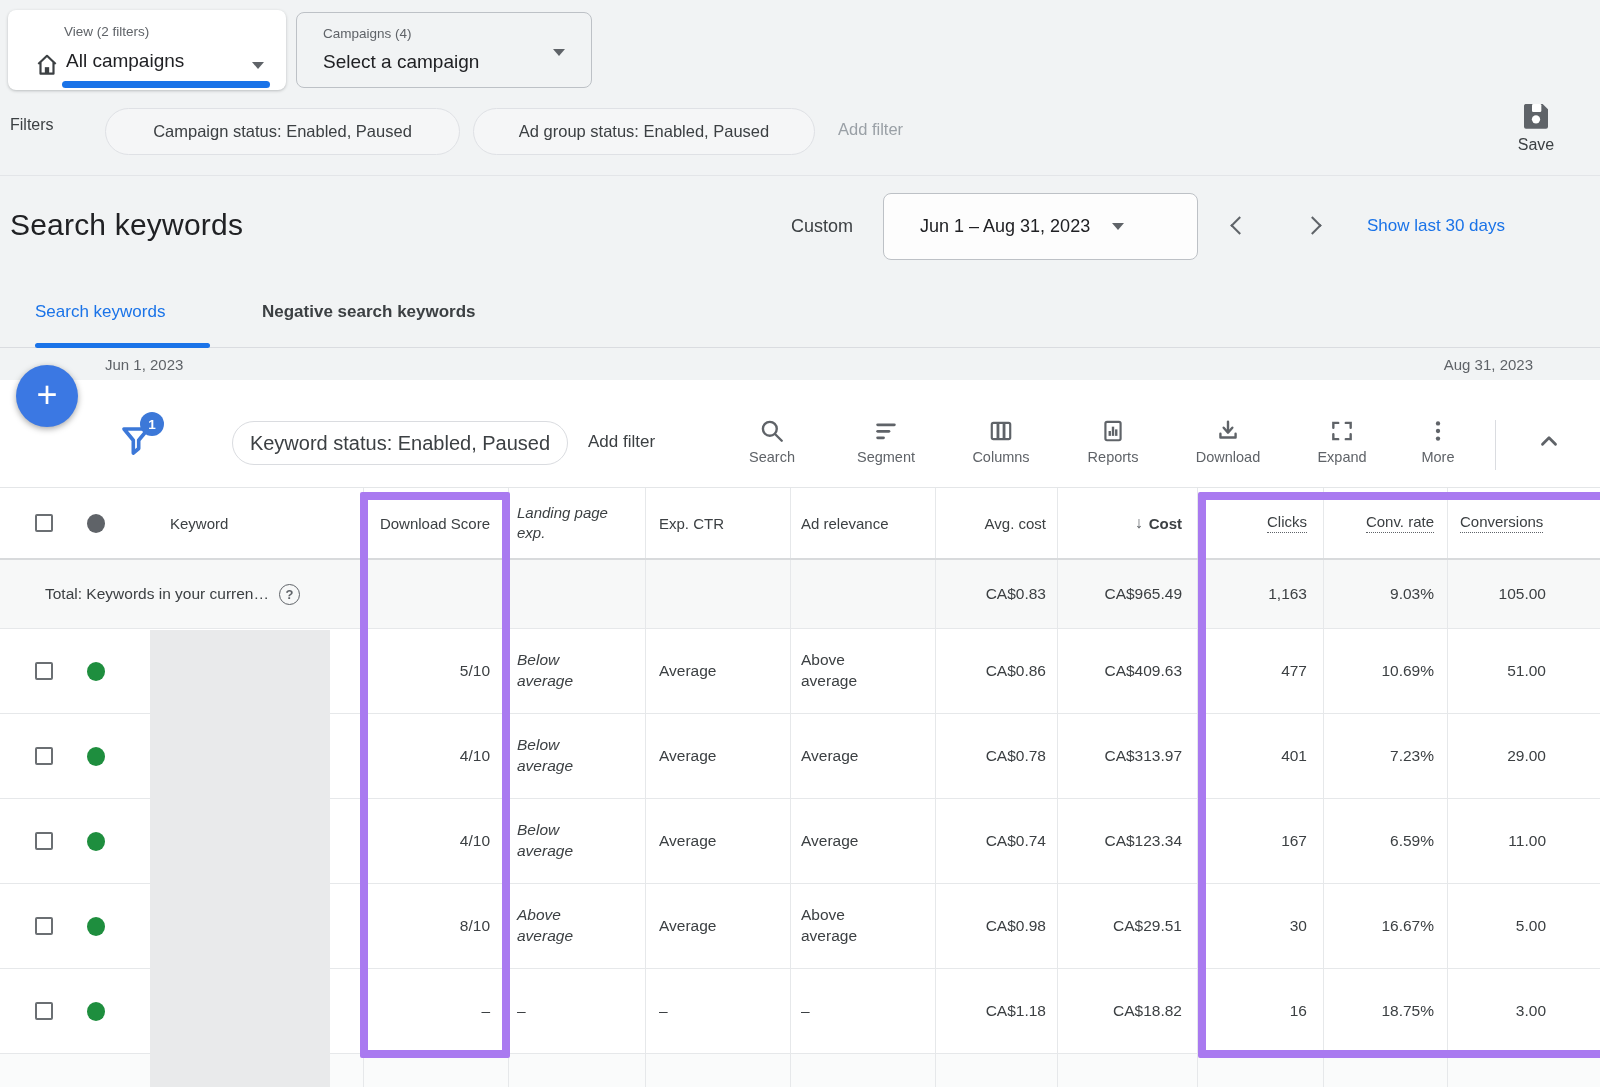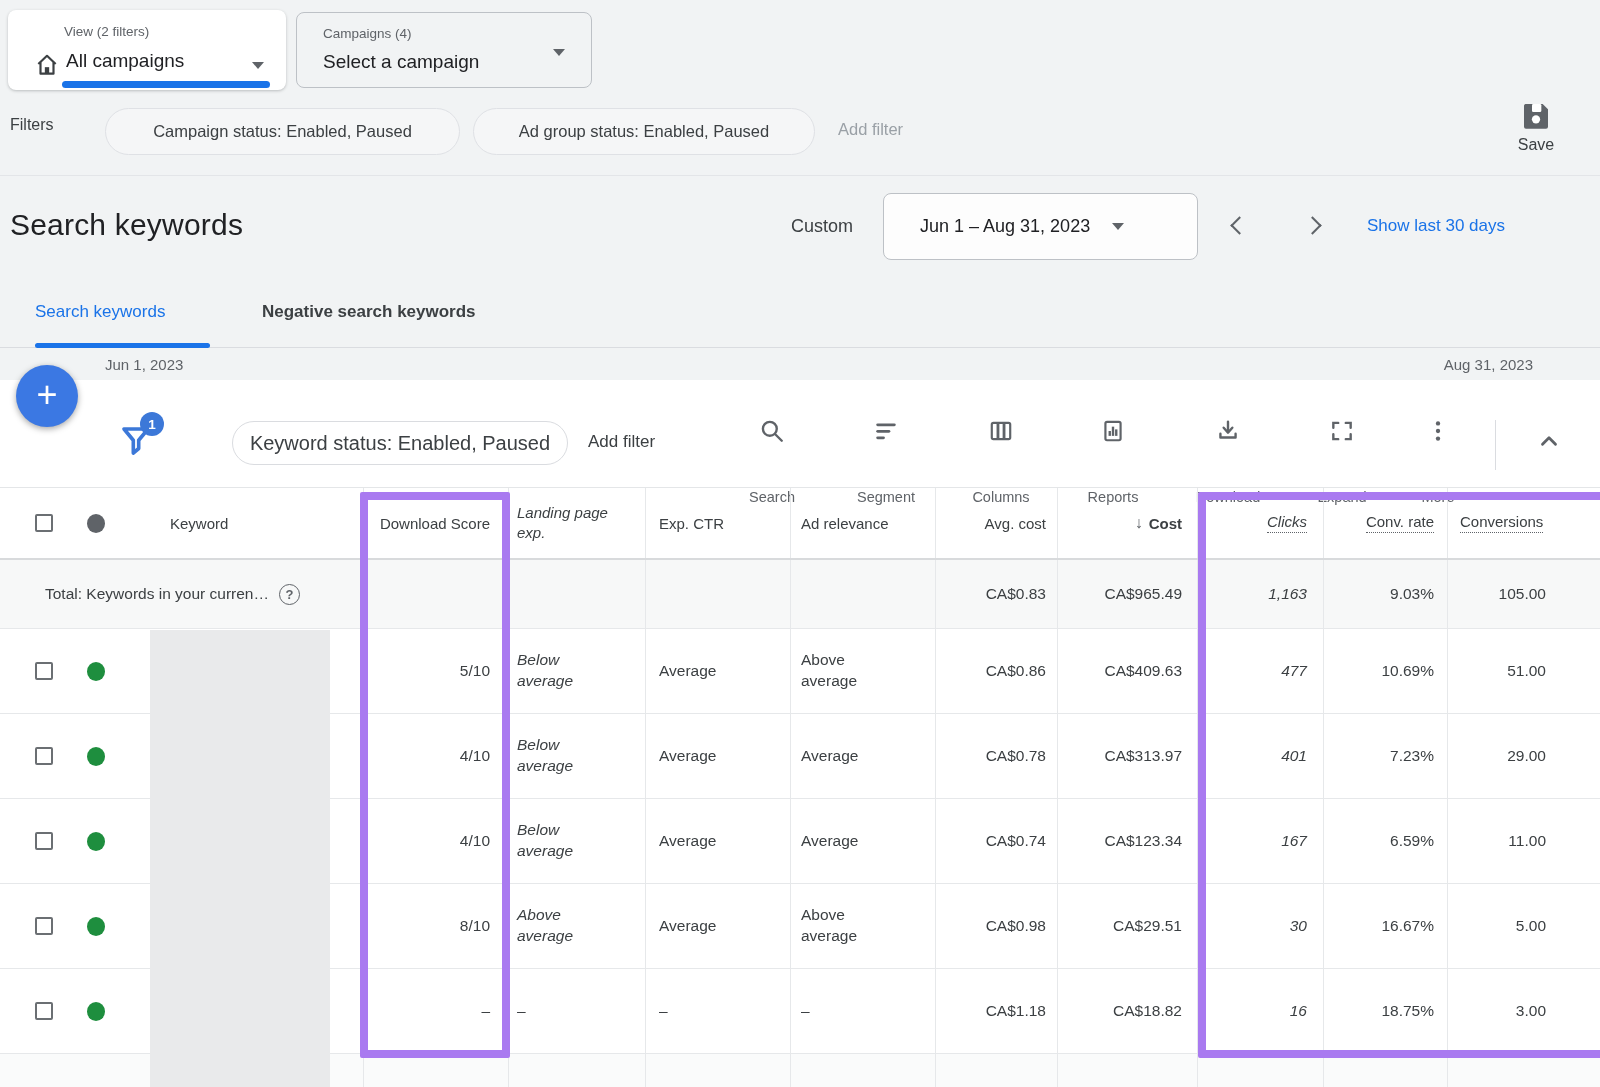--- a/index.html
+++ b/index.html
@@ -44,39 +44,39 @@
 
   
   .panel { left:0; top:380px; width:1600px; height:707px; background:#fff; }
   .fab { left:16px; top:365px; width:62px; height:62px; border-radius:50%; background:#3b78e3;
          box-shadow:0 2px 6px rgba(0,0,0,.35); display:flex; align-items:center; justify-content:center; }
   .fab span { color:#fff; font-size:36px; font-weight:300; line-height:1; margin-top:-3px; }
   .chip-white { background:#fff; border:1px solid #dadce0; border-radius:22px;
                 display:flex; align-items:center; justify-content:center;
                 font-size:20px; font-weight:500; color:#3c4043; }
   .tool { width:96px; display:flex; flex-direction:column; align-items:center; gap:5px; }
-  .tool .lbl { font-size:14.5px; color:#5f6368;margin-top:40px; }
+  .tool .lbl { font-size:14.5px; color:#5f6368; }
   .badge { background:#3c78d8; color:#fff; border-radius:50%; width:24px; height:24px;
            display:flex; align-items:center; justify-content:center; font-size:13.5px; font-weight:700; }
   .vdiv { width:1px; background:#dadce0; }
 
   
   .trow { display:grid; grid-template-columns:87px 63px 213px 145px 137px 145px 145px 122px 140px 126px 124px 220px;
           width:1667px; }
   .c { display:flex; align-items:center; font-size:15.5px; color:#3c4043; }
   .c.bl { border-left:1px solid #e6e8ea; }
   .c.right { justify-content:flex-end; }
   .hdr { height:71px; border-top:1px solid #e4e6e8; }
   .hdr .c { font-size:15px; font-weight:500; color:#3c4043; }
   .total { height:70px; background:#f7f8f8; border-top:2px solid #d8dadc; }
   .drow { height:85px; border-top:1px solid #e6e8ea; background:#fff; }
   .partial { height:34px; border-top:1px solid #e6e8ea; background:#fafbfb; }
   .dotted { border-bottom:1px dotted #5f6368; padding-bottom:2px; }
   .pr-qs { padding-right:18px; } .pr-avg { padding-right:11px; } .pr-cost { padding-right:15px; }
-  .pr-clk { padding-right:16px;font-style:italic; } .pr-rate { padding-right:13px; } .pr-conv { padding-right:121px; }
+  .pr-clk { padding-right:16px; } .pr-rate { padding-right:13px; } .pr-conv { padding-right:121px; }
   .pl { padding-left:8px;font-style:italic; }
   .wrapnarrow { display:block; width:84px; line-height:1.35; }
   .checkbox { width:18px; height:18px; border:2px solid #6b6f73; border-radius:2px; background:#fff; }
   .dot { width:18px; height:19px; border-radius:50%; }
   .dot.gray { background:#5f6368; }
   .dot.green { background:#1e8e3e; }
   .help { width:21px; height:21px; border:1.5px solid #5f6368; border-radius:50%;
           display:inline-flex; align-items:center; justify-content:center;
           font-size:13px; font-weight:700; color:#5f6368; margin-left:10px; flex:none; }
   .sort-arrow { color:#5f6368; font-size:16px; margin-right:6px; font-weight:400; }

